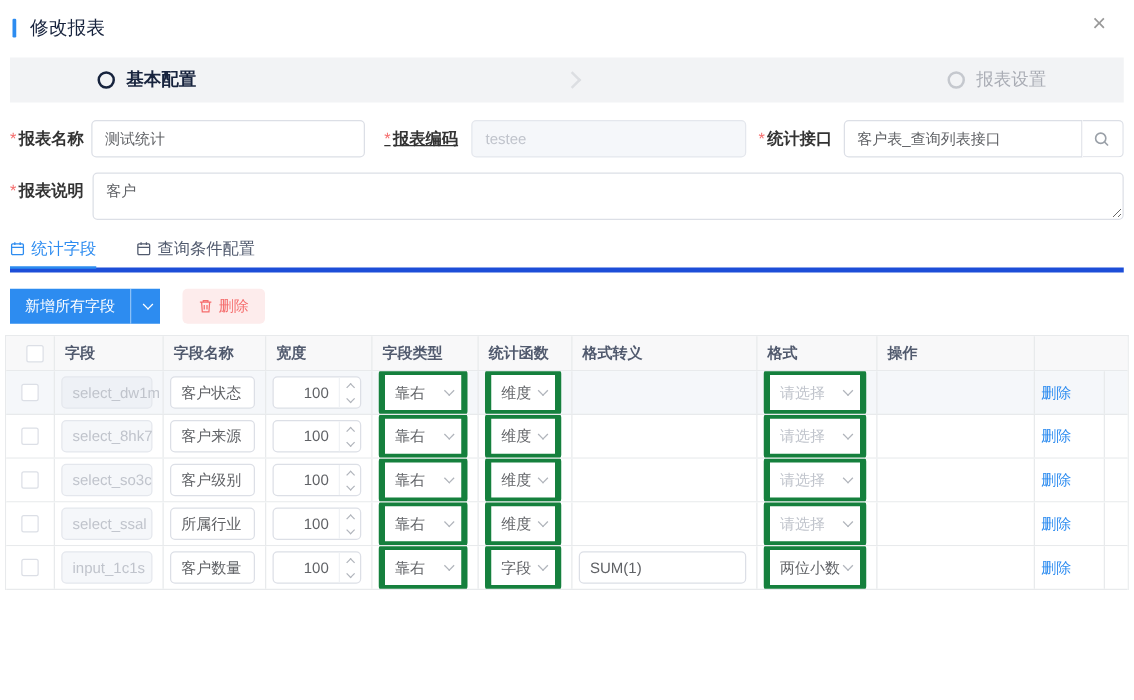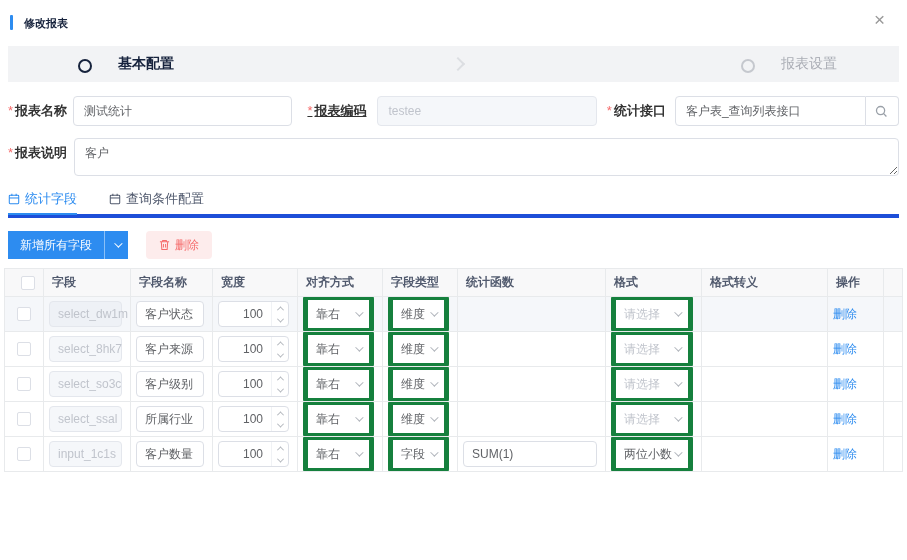--- a/index.html
+++ b/index.html
@@ -2,27 +2,27 @@
 <html><head>
 <meta charset="utf-8">
 <style>
   * { margin:0; padding:0; box-sizing:border-box; }
   html,body { width:907px; height:560px; background:#fff; overflow:hidden;
     font-family:"Liberation Sans","DejaVu Sans",sans-serif; color:#515a6e; }
 
   
   .dlg-header { position:relative; height:42px; padding:13px 0 0 24px; }
   .title-bar { position:absolute; left:10px; top:15px; width:3px; height:15px; background:#2d8cf0; border-radius:1px; }
-  .dlg-title { font-size:11px; font-weight:bold; color:#17233d; }
+  .dlg-title { font-size:15px; font-weight:normal; color:#17233d; }
   .dlg-close { position:absolute; right:22px; top:10px; font-size:19px; font-weight:300;
     color:#999; cursor:pointer; line-height:1; }
 
   
   .stepper { margin:4px 8px 0 8px; height:36px; background:#f2f3f5; display:flex; align-items:center; }
-  .step { display:flex; align-items:flex-end; gap:26px; }
+  .step { display:flex; align-items:center; gap:9px; }
   .step1 { margin-left:70px; }
   .step2 { margin-right:62px; }
   .step-spacer { flex:1; display:flex; justify-content:center; align-items:center; }
   .circle { width:14px; height:14px; border-radius:50%; border:2px solid #17233d; background:transparent; }
   .circle.inactive { border-color:#c5c8ce; }
   .step-label { font-size:14px; font-weight:bold; color:#17233d; }
   .step-label.inactive { color:#aaadb5; font-weight:normal; }
   .sep-chev { width:10px; height:10px; border-top:2px solid #dcdee2; border-right:2px solid #dcdee2;
     transform:rotate(45deg); }
 
@@ -176,25 +176,24 @@
 </div>
 
 <div class="table">
   <div class="t-row t-head">
     <div class="cell c-check">
         <span class="checkbox"></span>
       </div>
     <div class="cell">字段</div>
     <div class="cell">字段名称</div>
     <div class="cell">宽度</div>
-    <div class="cell">对齐方式</div>
     <div class="cell">字段类型</div>
     <div class="cell">统计函数</div>
+    <div class="cell">格式转义</div>
     <div class="cell">格式</div>
-    <div class="cell">格式转义</div>
     <div class="cell">操作</div>
     <div class="cell last"></div>
   </div>
   <div class="t-body">
       <div class="t-row hover">
         <div class="cell c-check">
           <span class="checkbox"></span>
         </div>
         <div class="cell">
           <div class="tinput disabled">

